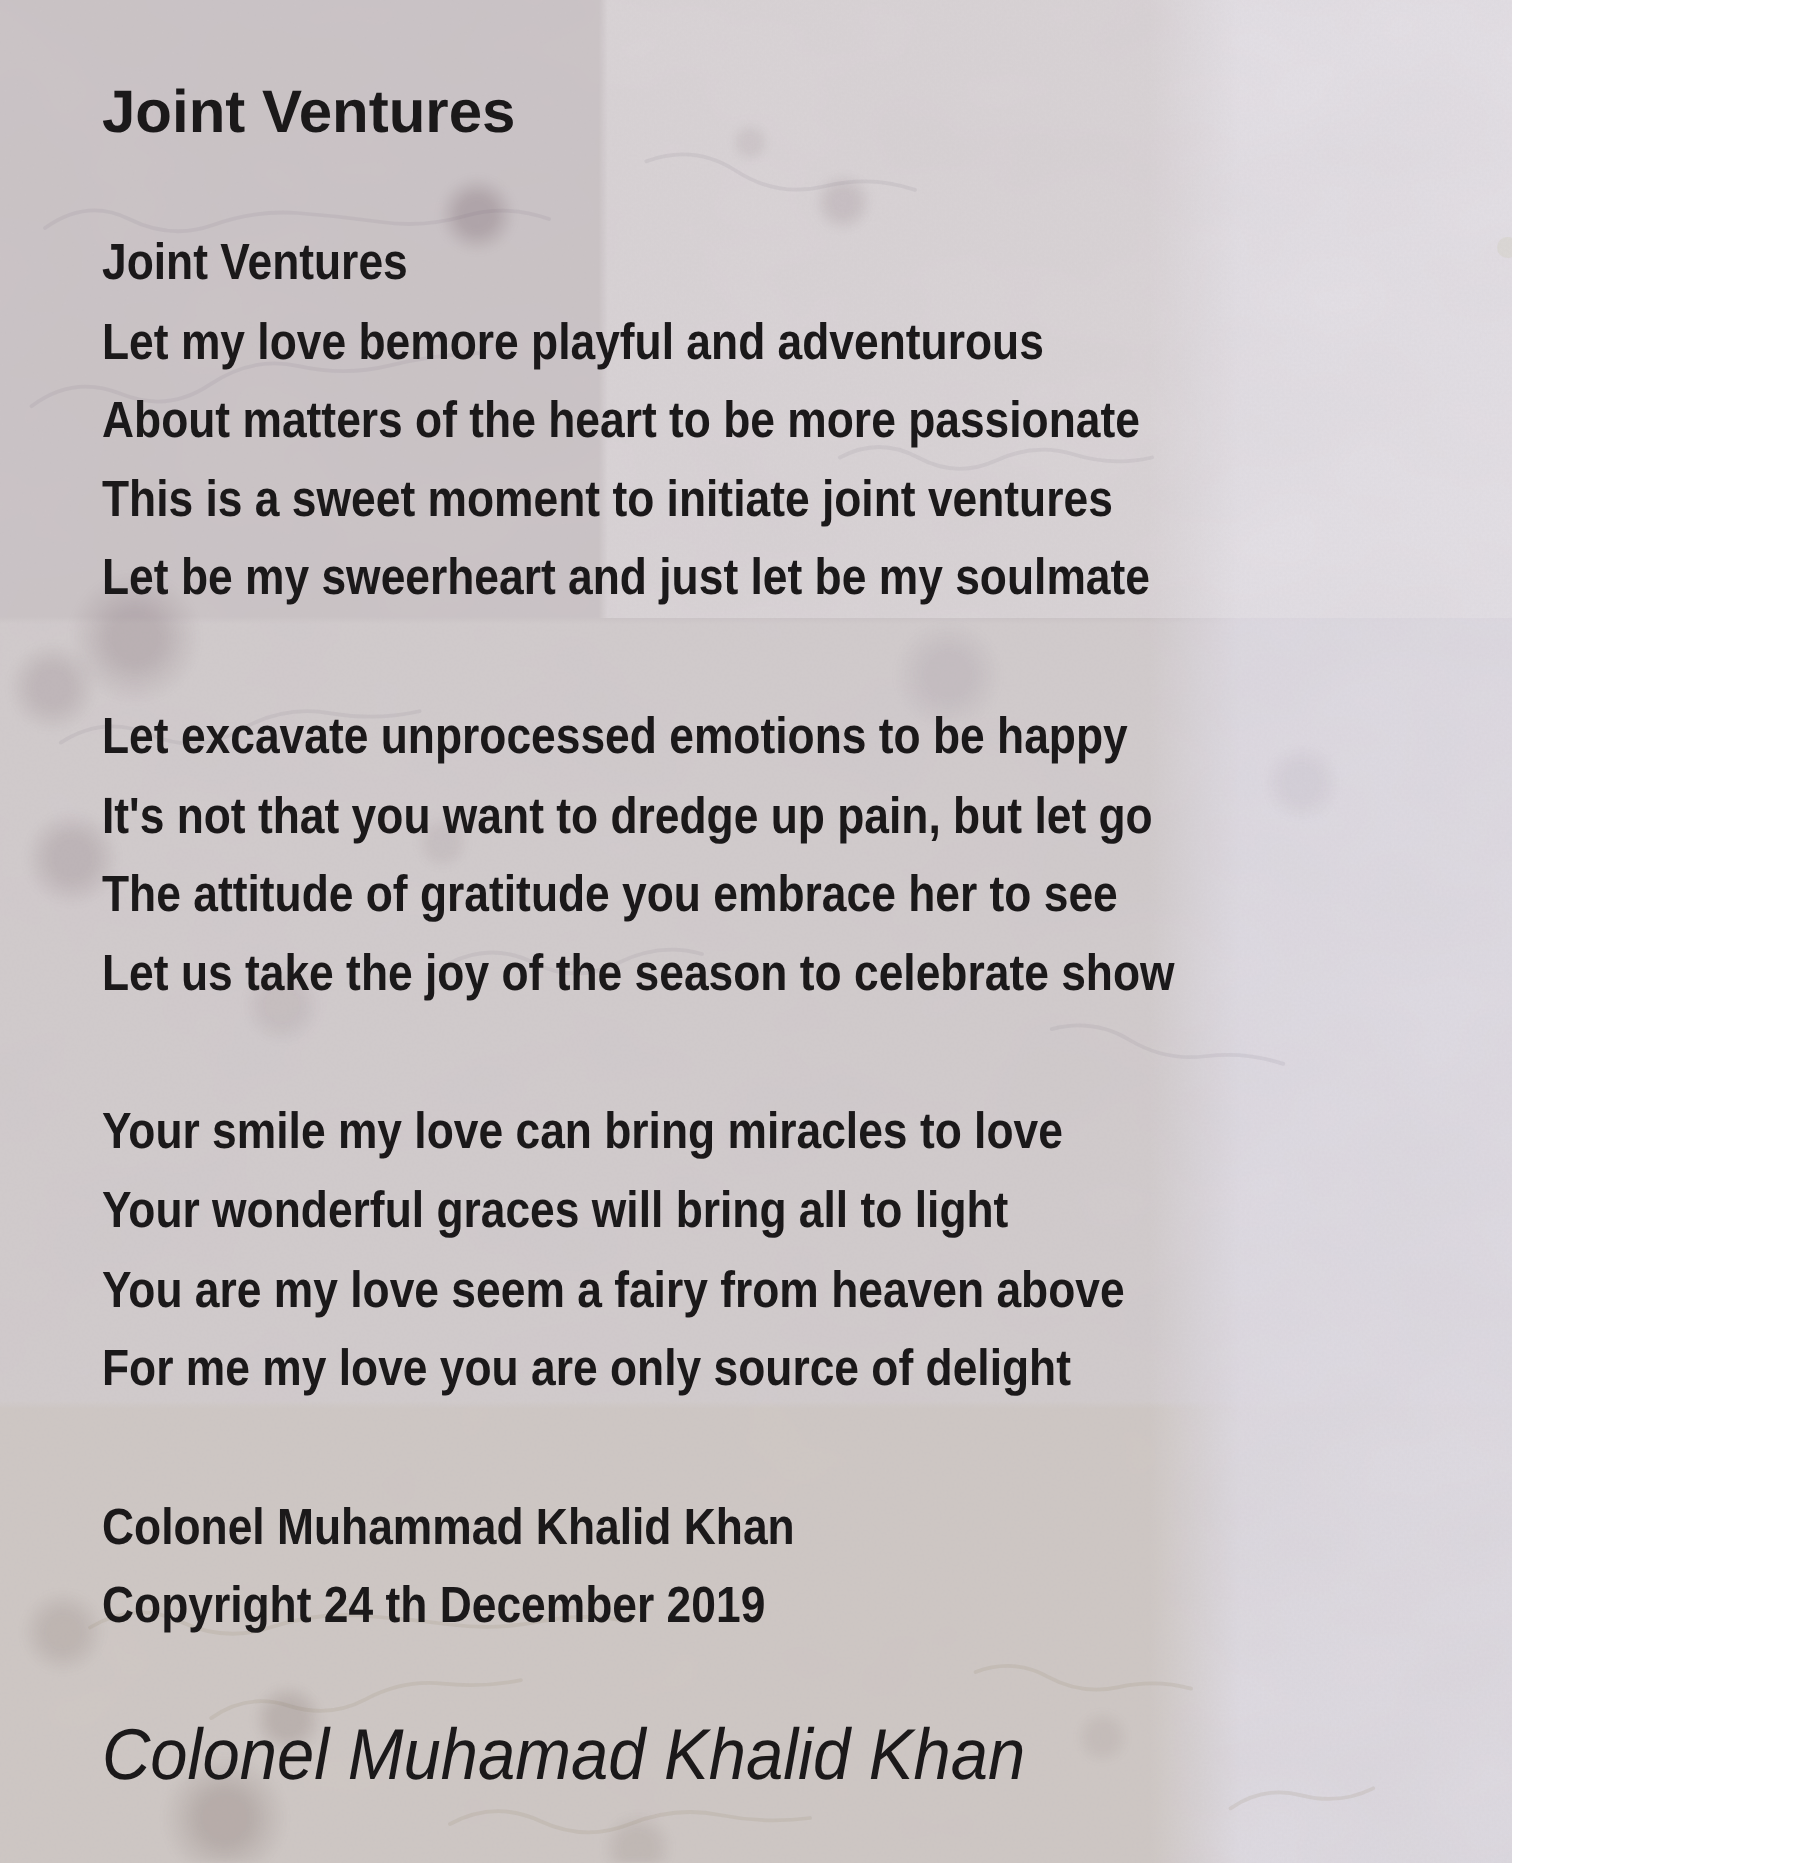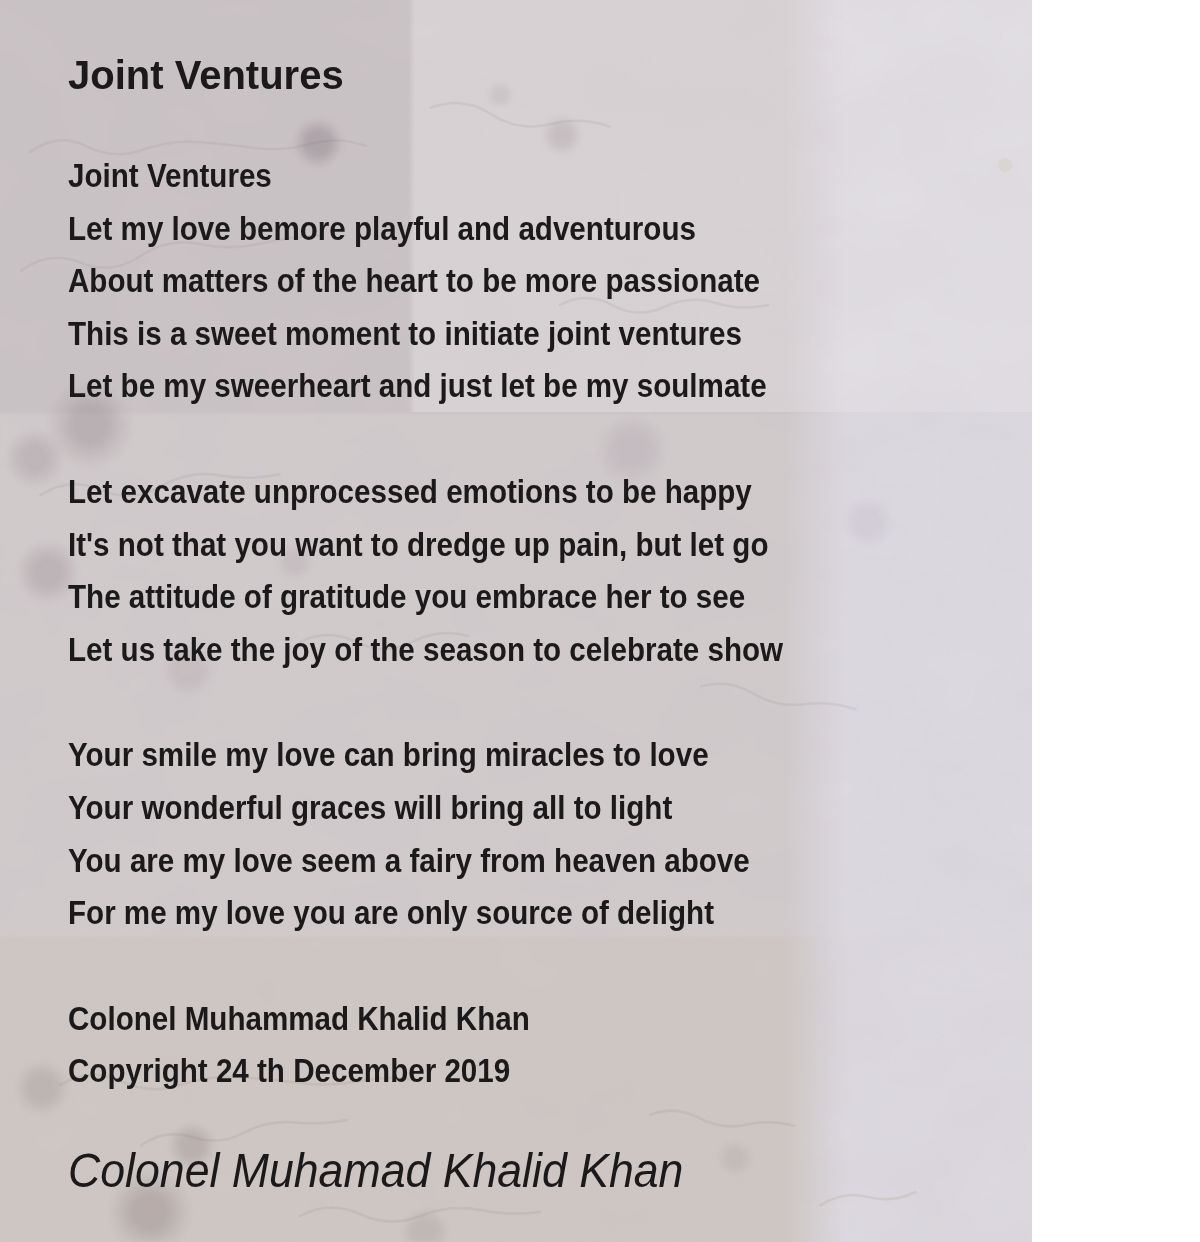--- a/index.html
+++ b/index.html
@@ -11,21 +11,20 @@
     height: 1242px;
     overflow: hidden;
     color: var(--text, #1b191a);
     
     background-image:
       linear-gradient(90deg, rgba(255,255,255,0) 0 39.6%, rgba(236,232,235,0.45) 40.2% 100%),
       linear-gradient(90deg, rgba(224,221,230,0) 0 76%, rgba(225,222,231,0.85) 82% 100%),
       linear-gradient(180deg, #cbc4c6 0 33.1%, #d2cccd 33.5% 75.2%, #cfc8c4 75.6% 100%);
     background-size: 100% 412px, 100% 100%, 100% 100%;
     background-repeat: no-repeat;
-    padding-left: 24px;
   }
 
   .texture {
     position: absolute;
     inset: 0;
     z-index: 1;
     pointer-events: none;
   }
 
   .stains {

